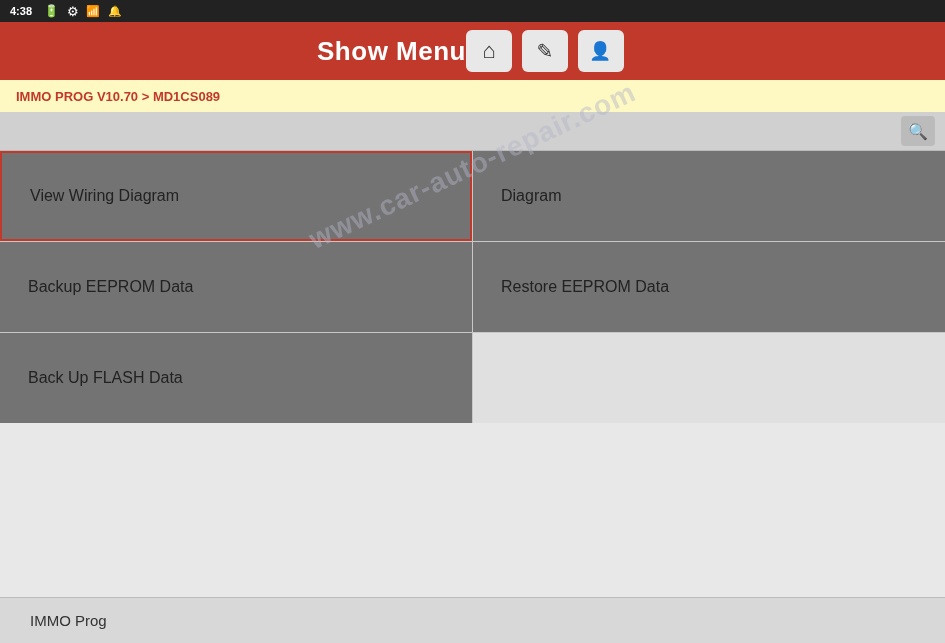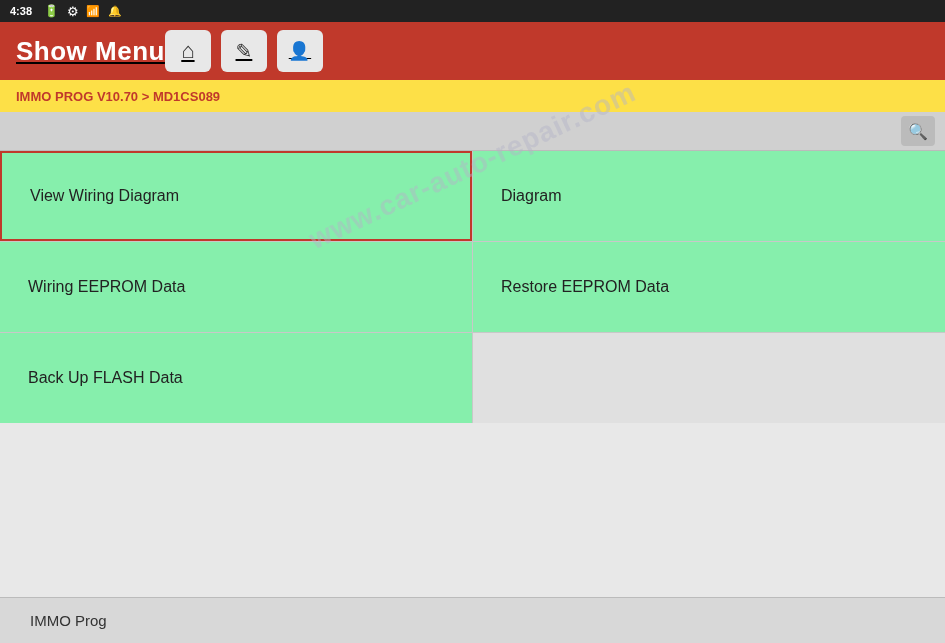--- a/index.html
+++ b/index.html
@@ -27,23 +27,22 @@
       font-weight: bold;
       margin-right: 4px;
     }
 
     
     .header {
       height: 58px;
       background: #c0392b;
       display: flex;
       align-items: center;
-      justify-content: flex-start;
+      justify-content: center;
       padding: 0 20px 0 16px;
-      text-decoration: underline;
     }
     .header-title {
       color: #fff;
       font-size: 26px;
       font-weight: bold;
       letter-spacing: 0.5px;
     }
     .header-icons {
       display: flex;
       gap: 10px;
@@ -58,21 +57,21 @@
       align-items: center;
       justify-content: center;
       cursor: pointer;
       font-size: 20px;
       color: #333;
     }
 
     
     .breadcrumb-bar {
       height: 32px;
-      background: #fde047;
+      background: #fef9c3;
       display: flex;
       align-items: center;
       padding: 0 16px;
     }
     .breadcrumb-text {
       color: #c0392b;
       font-size: 13px;
       font-weight: 600;
     }
 
@@ -101,21 +100,21 @@
     
     .main-grid {
       display: grid;
       grid-template-columns: 1fr 1fr;
       background: #c8c8c8;
       gap: 1px;
       border-top: 1px solid #bbb;
     }
 
     .grid-cell {
-      background: #86efac;
+      background: #737373;
       height: 90px;
       display: flex;
       align-items: center;
       padding: 0 28px;
       font-size: 16px;
       color: #222;
       cursor: pointer;
       border: none;
       position: relative;
     }
@@ -196,21 +195,21 @@
 
 <div class="main-grid" style="position:relative;">
 
   <div class="grid-cell highlighted">
     <span>View Wiring Diagram</span>
   </div>
   <div class="grid-cell">
     <span>Diagram</span>
   </div>
   <div class="grid-cell">
-    <span>Wiring EEPROM Data</span>
+    <span>Backup EEPROM Data</span>
   </div>
   <div class="grid-cell">
     <span>Restore EEPROM Data</span>
   </div>
   <div class="grid-cell">
     <span>Back Up FLASH Data</span>
   </div>
   <div class="grid-cell empty">
   </div>
 

